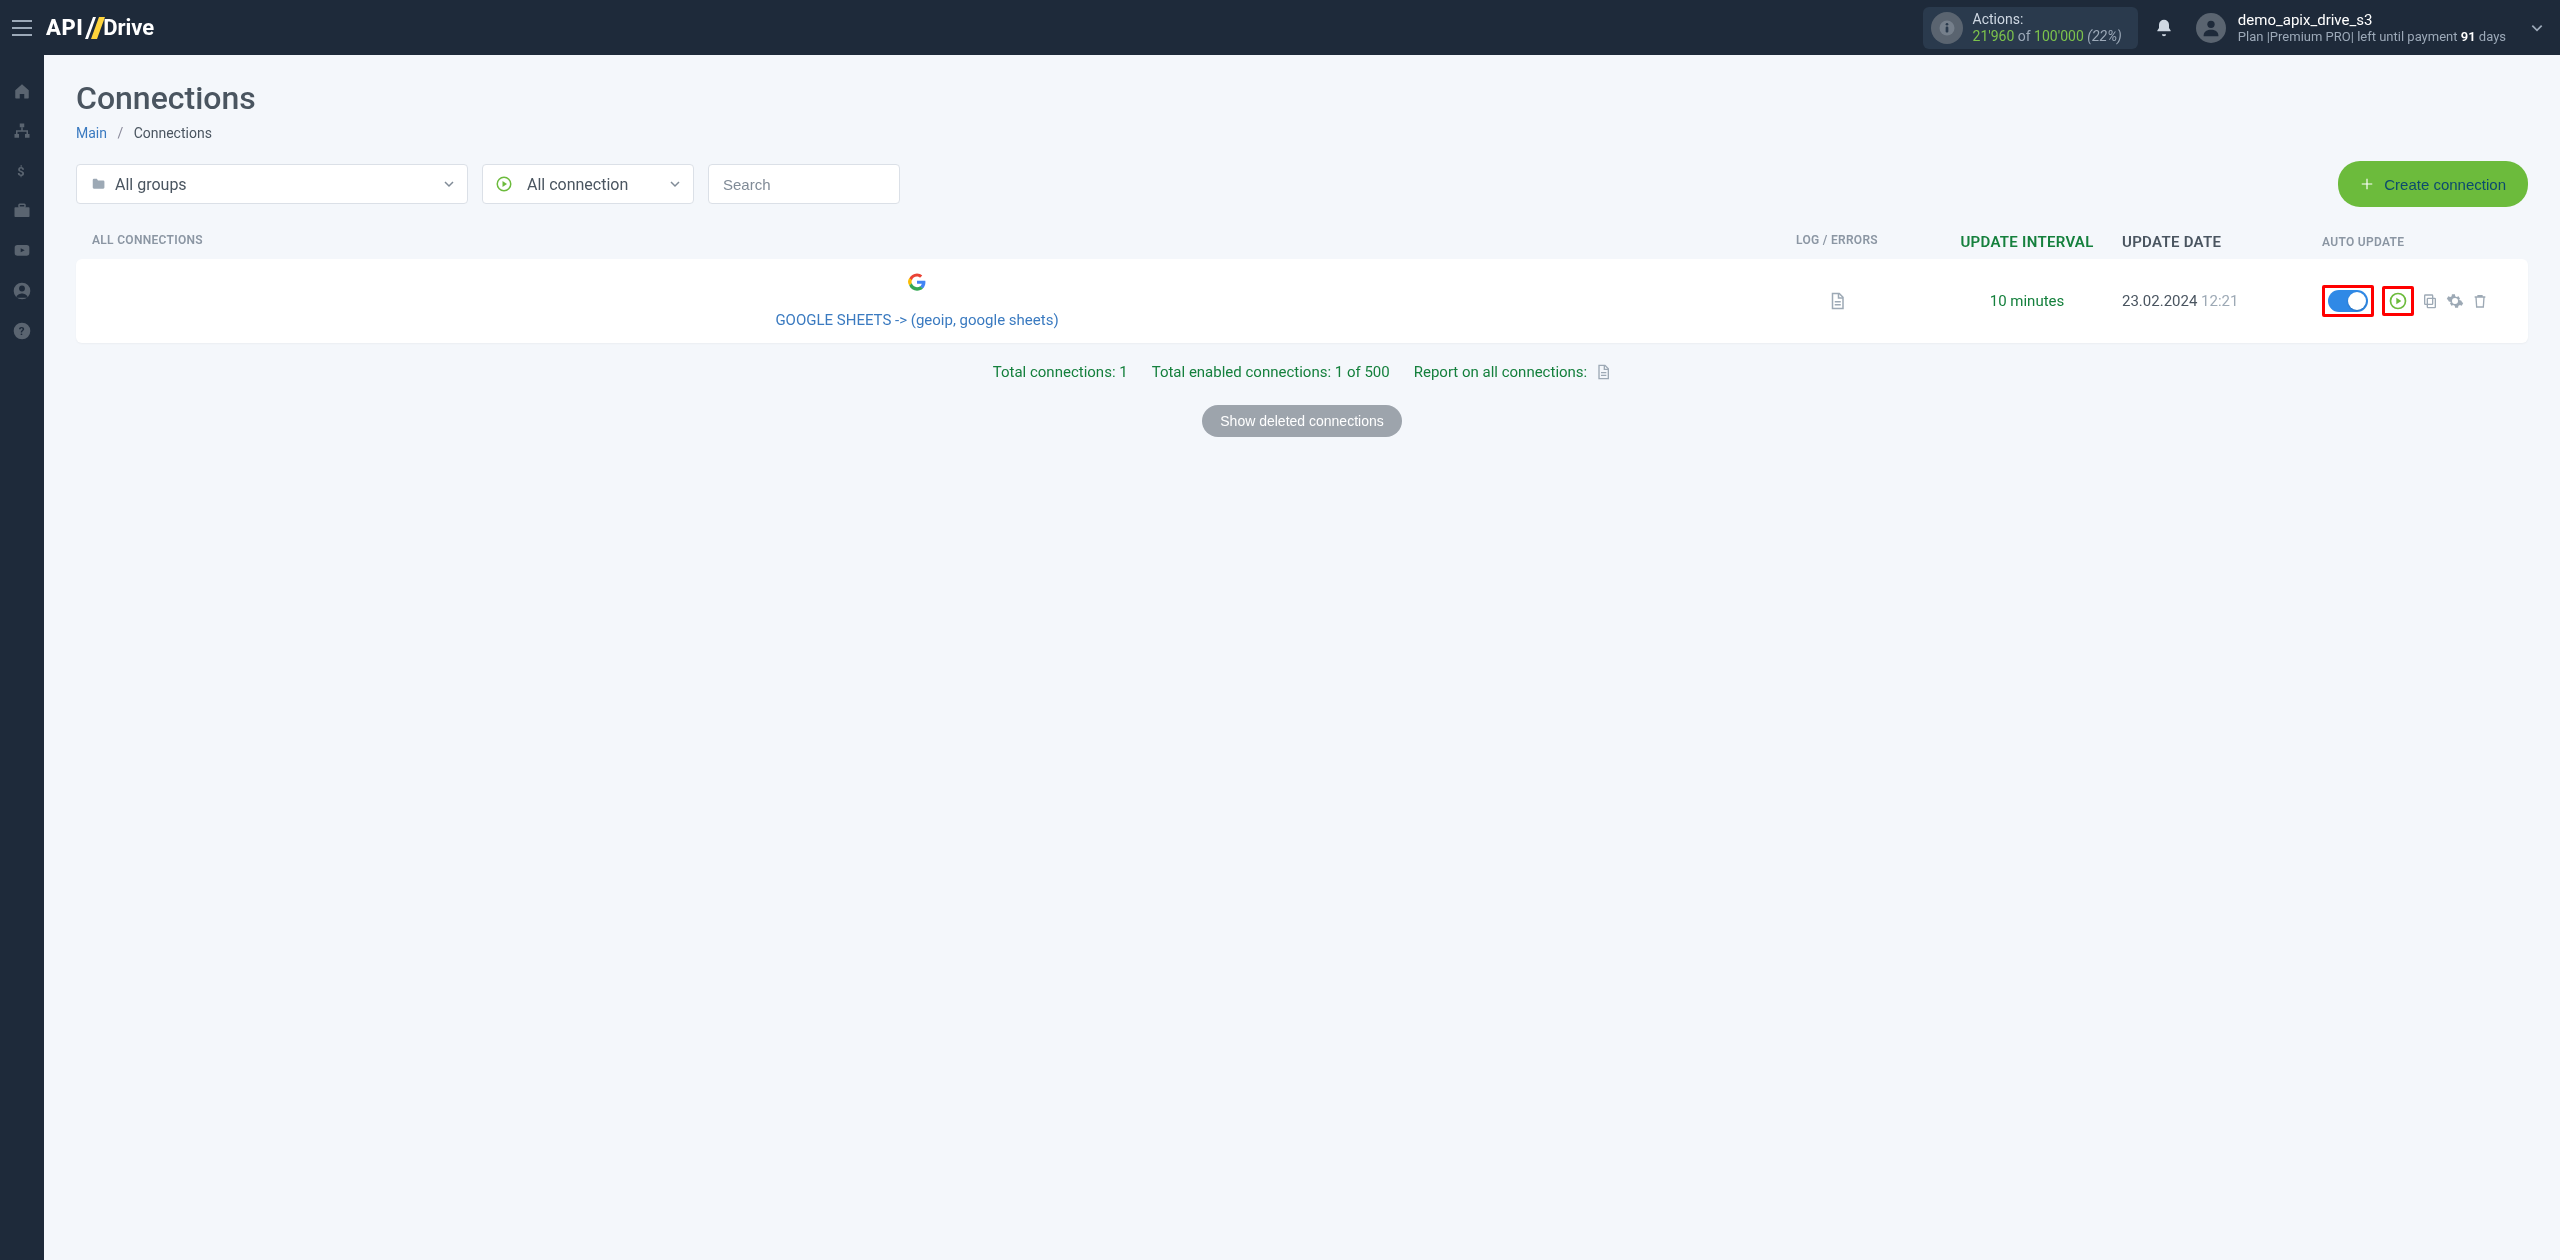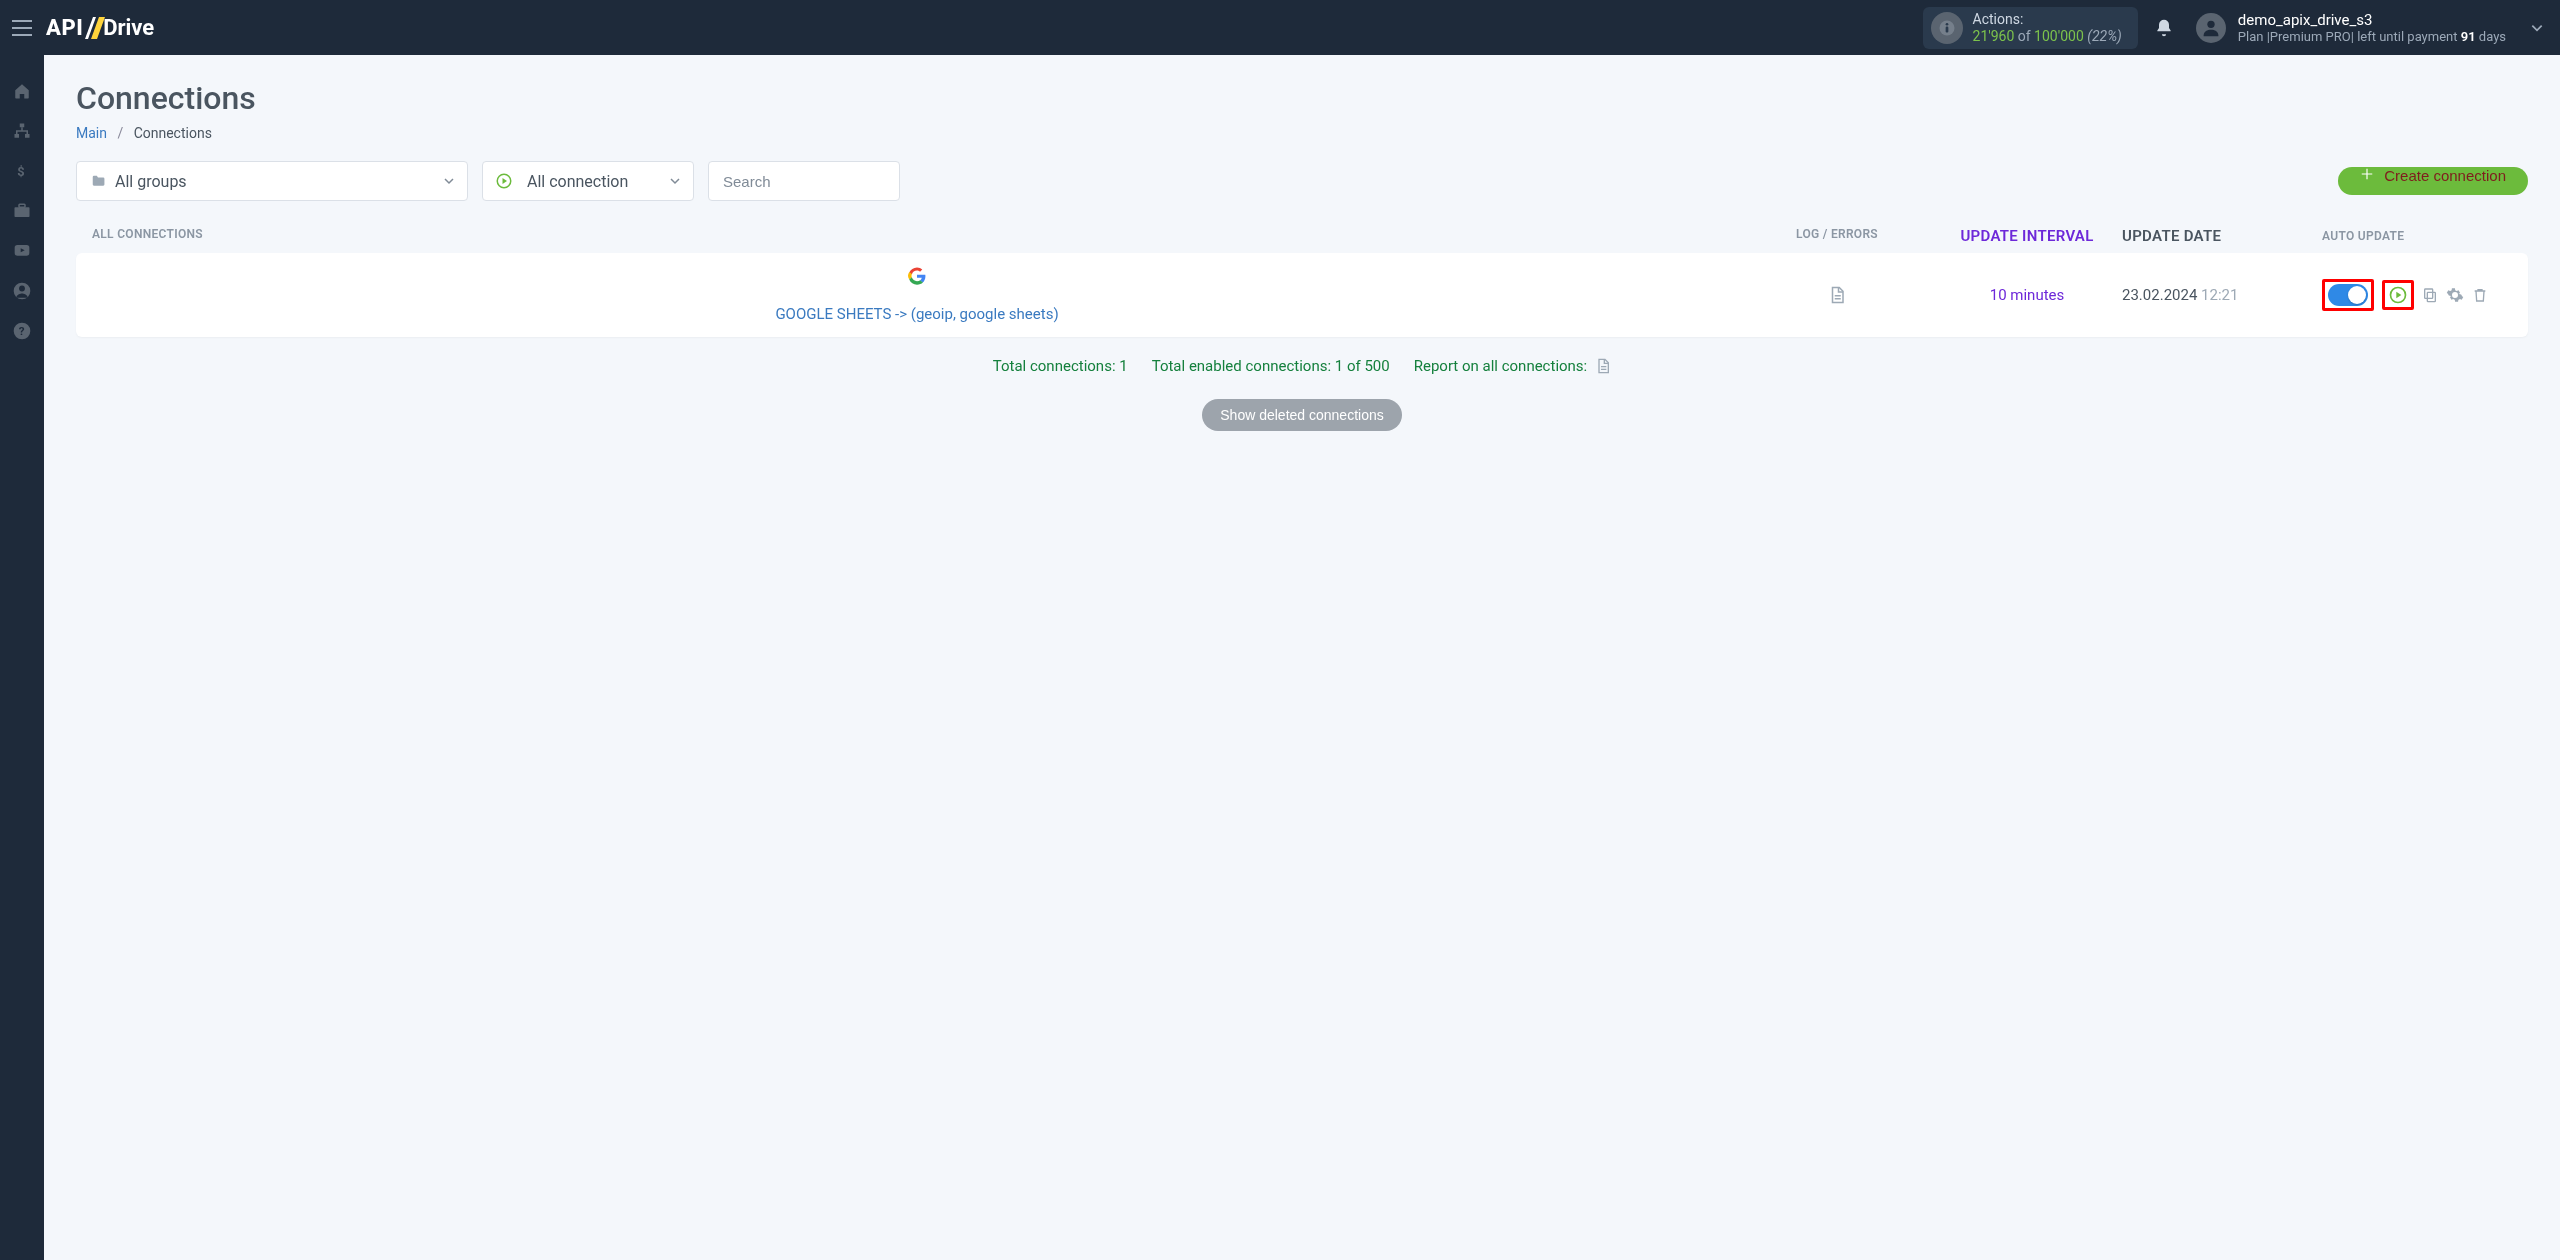--- a/index.html
+++ b/index.html
@@ -145,23 +145,23 @@
   .dropdown .dd-icon{color:#9da9b5;margin-right:8px;display:flex;}
   .dropdown .dd-label{flex:1;color:#4a5560;font-size:16px;}
   .dropdown .chev{color:#808b97;}
   .search-input{
     background:#fff;border:1px solid var(--border);border-radius:4px;
     height:40px;width:192px;padding:0 14px;font-size:15px;color:#4a5560;
   }
   .search-input::placeholder{color:#808b97;}
   .toolbar-spacer{flex:1;}
   .btn-green{
-    background:var(--green);color:#7f1d1d;border:none;border-radius:22px;
-    height:28px;padding:0 22px;font-size:15px;font-weight:500;
-    display:flex;align-items:flex-start;gap:10px;cursor:pointer;
+    background:var(--green);color:#0c4a6e;border:none;border-radius:22px;
+    height:46px;padding:0 22px;font-size:15px;font-weight:500;
+    display:flex;align-items:center;gap:10px;cursor:pointer;
   }
 
   
   .table{width:100%;}
   .thead{
     display:grid;
     grid-template-columns: 1fr 190px 190px 200px 190px;
     padding:0 16px;
     color:#8b96a3;font-size:12px;font-weight:600;letter-spacing:0.3px;
   }
@@ -177,21 +177,21 @@
     grid-template-columns: 1fr 190px 190px 200px 190px;
     align-items:center;
     padding:14px 16px;
     box-shadow:0 1px 2px rgba(0,0,0,0.04);
   }
   .conn-name{display:flex;align-items:center;gap:20px;flex-direction:column;}
   .conn-name .g-icon{width:18px;height:18px;}
   .conn-name a{color:var(--link);text-decoration:none;font-size:15px;}
 
   .c-log{display:flex;justify-content:center;color:#8b96a3;}
-  .c-int{text-align:center;color:#6d28d9;font-size:15px;}
+  .c-int{text-align:center;color:#15803d;font-size:15px;}
   .c-date{font-size:15px;color:#4a5560;}
   .c-date .time{color:#9da9b5;}
   .c-auto{display:flex;align-items:center;gap:0;justify-content:flex-start;}
 
   .hl-red{border:3px solid #ff0000;border-radius:2px;padding:2px 3px;display:flex;align-items:center;justify-content:center;margin-right:8px;}
   .actions-icons{display:flex;align-items:center;gap:8px;color:#9da9b5;}
 
   
   .toggle{
     width:40px;height:22px;border-radius:11px;background:#2f89e6;position:relative;cursor:pointer;

